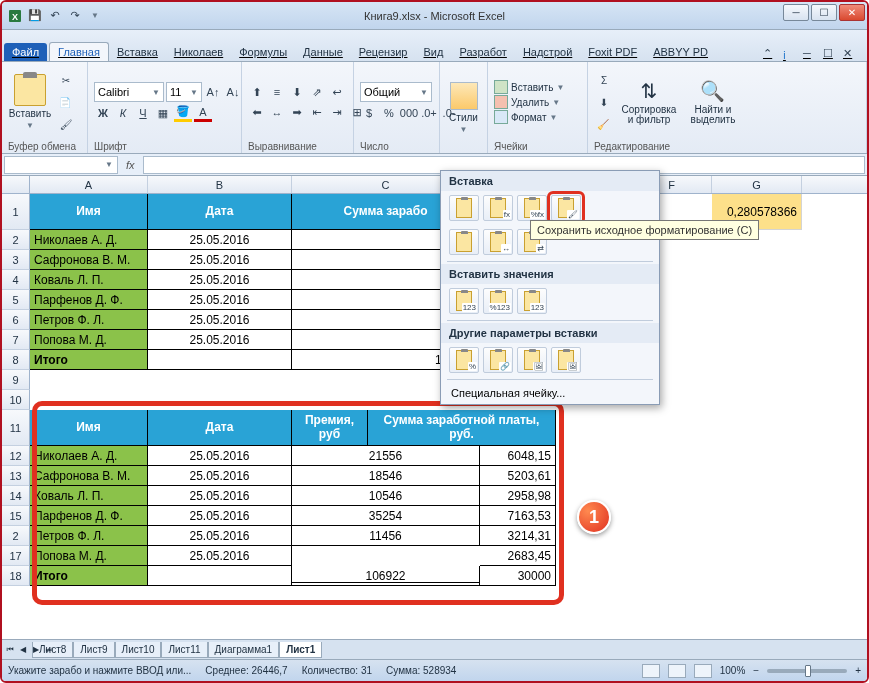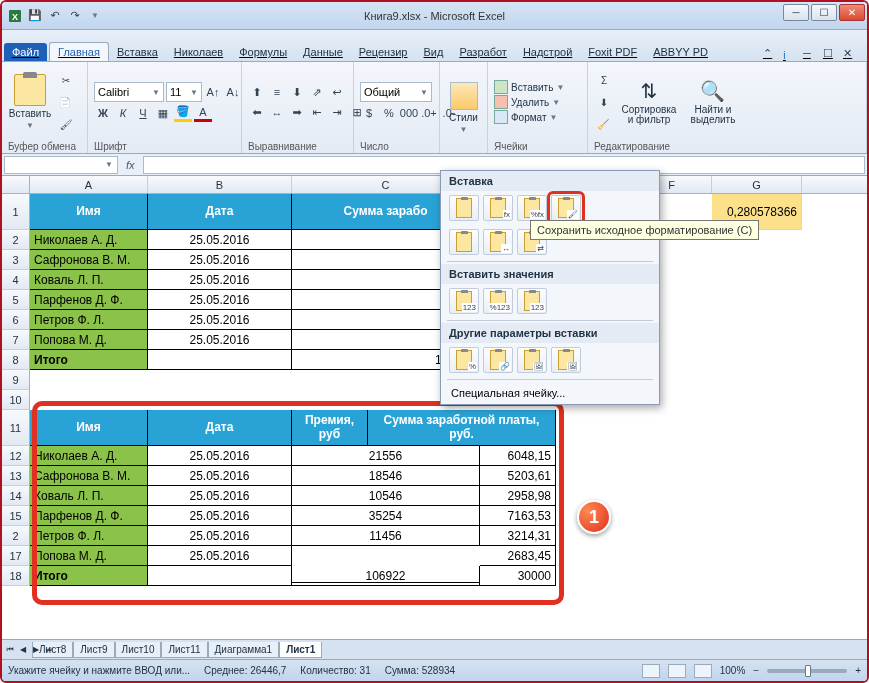--- a/index.html
+++ b/index.html
@@ -560,21 +560,21 @@
   </div>
   <div class="stab">Лист8</div>
   <div class="stab">Лист9</div>
   <div class="stab">Лист10</div>
   <div class="stab">Лист11</div>
   <div class="stab">Диаграмма1</div>
   <div class="stab active">Лист1</div>
 </div>
 
 <div class="statusbar">
-  <span>Укажите ячейку и нажмите ВВОД или...</span>
+  <span>Укажите зарабо и нажмите ВВОД или...</span>
   <span>Среднее: 26446,7</span>
   <span>Количество: 31</span>
   <span>Сумма: 528934</span>
   <div class="status-right">
     <div class="view-btn"></div>
     <div class="view-btn"></div>
     <div class="view-btn"></div>
     <span>100%</span>
     <span>−</span>
     <div class="zoom-slider">

